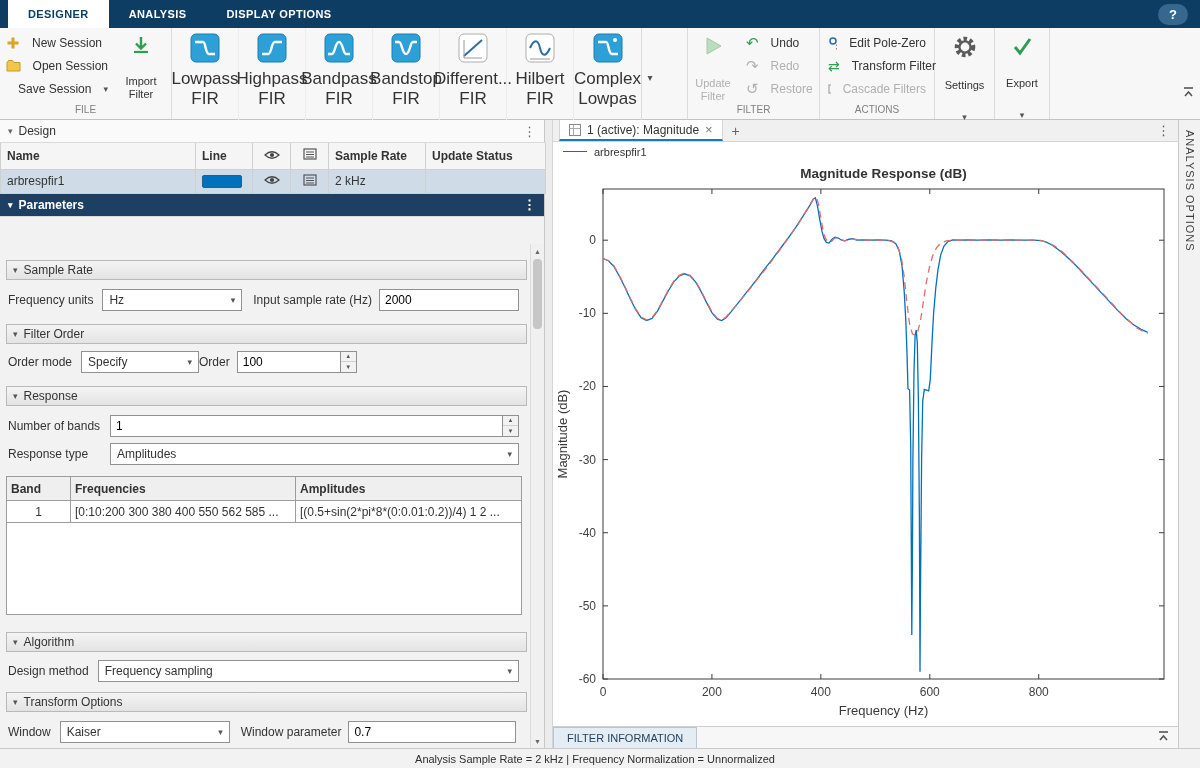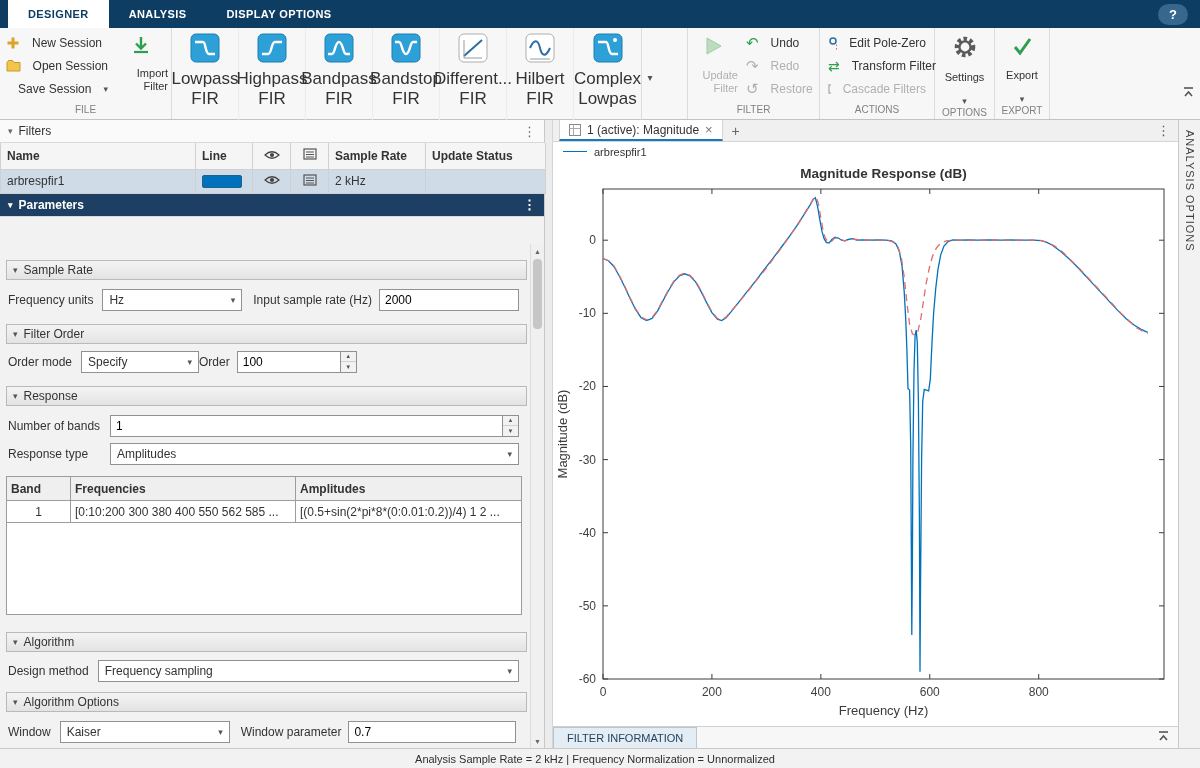--- a/index.html
+++ b/index.html
@@ -13,21 +13,21 @@
   .tabbar .tab.active { background:#ffffff; color:#0e3d64; margin-left:8px; }
   .help-btn { margin-left:auto; margin-right:12px; align-self:center; width:30px; height:21px; border-radius:11px; background:#35678f; color:#fff; display:flex; align-items:center; justify-content:center; font-weight:bold; font-size:13px; }
 
   
   .ribbon { height:92px; background:#f7f7f7; border-bottom:1px solid #c3c3c3; display:flex; position:relative; }
   .rsection { border-right:1px solid #dcdcdc; display:flex; flex-direction:column; }
   .rsection .content { flex:1; display:flex; }
   .rsection .slabel { height:15px; text-align:center; font-size:10px; color:#808080; padding-bottom:2px; }
   .filecol { display:flex; flex-direction:column; justify-content:space-around; padding:4px 0; }
   .sbtn { display:flex; align-items:center; gap:12px; padding:0 6px; height:22px; font-size:12px; white-space:nowrap; }
-  .bigbtn { width:54px; display:flex; flex-direction:column; align-items:center; padding-top:7px; text-align:right; font-size:11px; line-height:1.2; gap:12px; }
+  .bigbtn { width:54px; display:flex; flex-direction:column; align-items:center; padding-top:7px; text-align:center; font-size:11px; line-height:1.2; gap:20px; }
   .respbtn { width:67px; display:flex; flex-direction:column; align-items:center; padding-top:5px; text-align:center; font-size:17px; line-height:1.15; gap:6px; border-right:1px solid #ececec; }
   .gallery-caret { width:17px; display:flex; align-items:center; justify-content:center; color:#555; border-left:1px solid #dcdcdc; font-size:10px; }
   .stackcol { display:flex; flex-direction:column; justify-content:space-around; padding:4px 2px; }
   .dis { color:#b0b0b0 !important; }
   .caret { color:#555; font-size:9px; }
   .ribbon-collapse { position:absolute; right:5px; bottom:18px; }
 
   
   .main { position:absolute; top:120px; left:0; width:1200px; height:628px; display:flex; }
 
@@ -298,21 +298,21 @@
           <path d="M3 10 L6.5 6 L10 10" stroke="#555" stroke-width="1.6" fill="none"></path>
         </svg>
     </div>
   </div>
 
   <div class="main">
 
     <div class="left-panel">
       <div class="panel-hdr">
         <span class="tri">▾</span>
-        <span>Filters</span>
+        <span>Design</span>
         <span class="kebab">⋮</span>
       </div>
 
       <table class="ftable">
         <colgroup>
             <col style="width:195px">
             <col style="width:57px">
             <col style="width:38px">
             <col style="width:38px">
             <col style="width:97px">
@@ -451,21 +451,21 @@
         <div class="frow" style="margin-top:7px">
           <span class="lbl">Design method</span>
           <div class="select" style="flex:1;margin-left:9px">
             <span class="val">Frequency sampling</span>
             <span class="caret">▾</span>
           </div>
         </div>
 
         <div class="secbar" style="margin-top:10px">
           <span class="tri">▾</span>
-          <span>Algorithm Options</span>
+          <span>Transform Options</span>
         </div>
         <div class="frow" style="margin-top:8px">
           <span class="lbl">Window</span>
           <div class="select" style="width:170px;margin-left:9px">
             <span class="val">Kaiser</span>
             <span class="caret">▾</span>
           </div>
           <span class="lbl" style="margin-left:11px">Window parameter</span>
           <input class="fld" style="width: 168px; margin-left: 7px;" value="0.7">
         </div>

